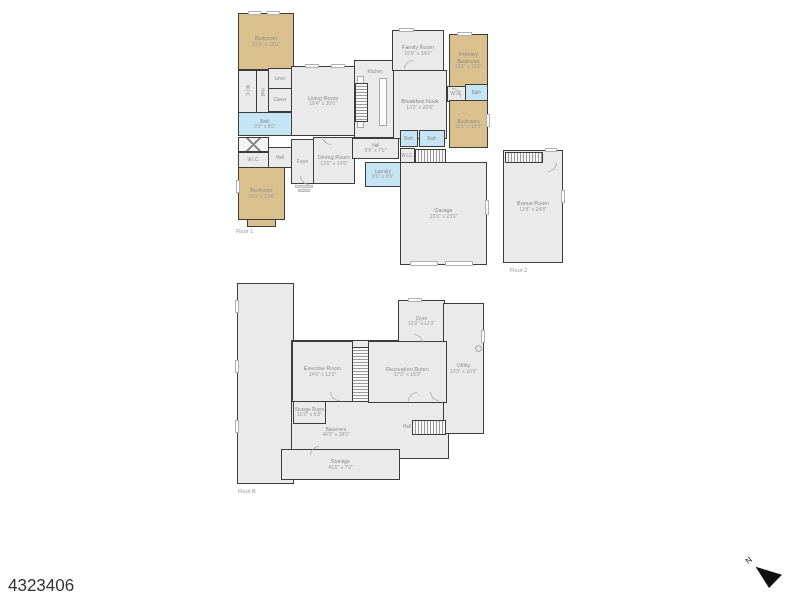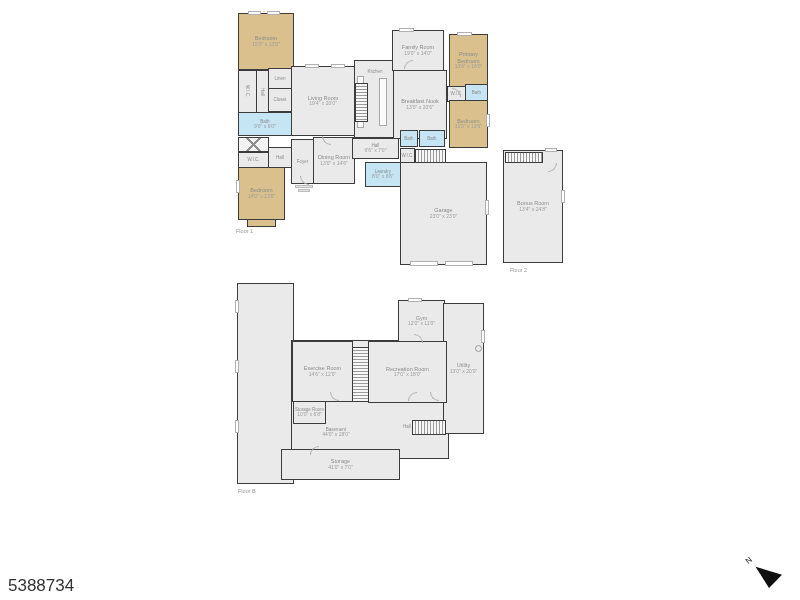--- a/index.html
+++ b/index.html
@@ -213,17 +213,17 @@
   <div class="arc" style="left:300px;top:176px"></div>
   <div class="arc" style="left:330px;top:392px"></div>
   <div class="arc" style="left:408px;top:392px;transform:rotate(90deg)"></div>
   <div class="arc" style="left:430px;top:392px"></div>
   <div class="arc" style="left:414px;top:334px;transform:rotate(180deg)"></div>
   <div class="arc" style="left:310px;top:446px;transform:rotate(90deg)"></div>
   <div class="arc" style="left:548px;top:163px;transform:rotate(270deg)"></div>
 
 </div>
 
-<div class="listing-id">5388734</div>
+<div class="listing-id">4323406</div>
 <div class="compass">
   <span class="compass-n">N</span>
   <div class="tri"></div>
 </div>
 
 </body></html>

